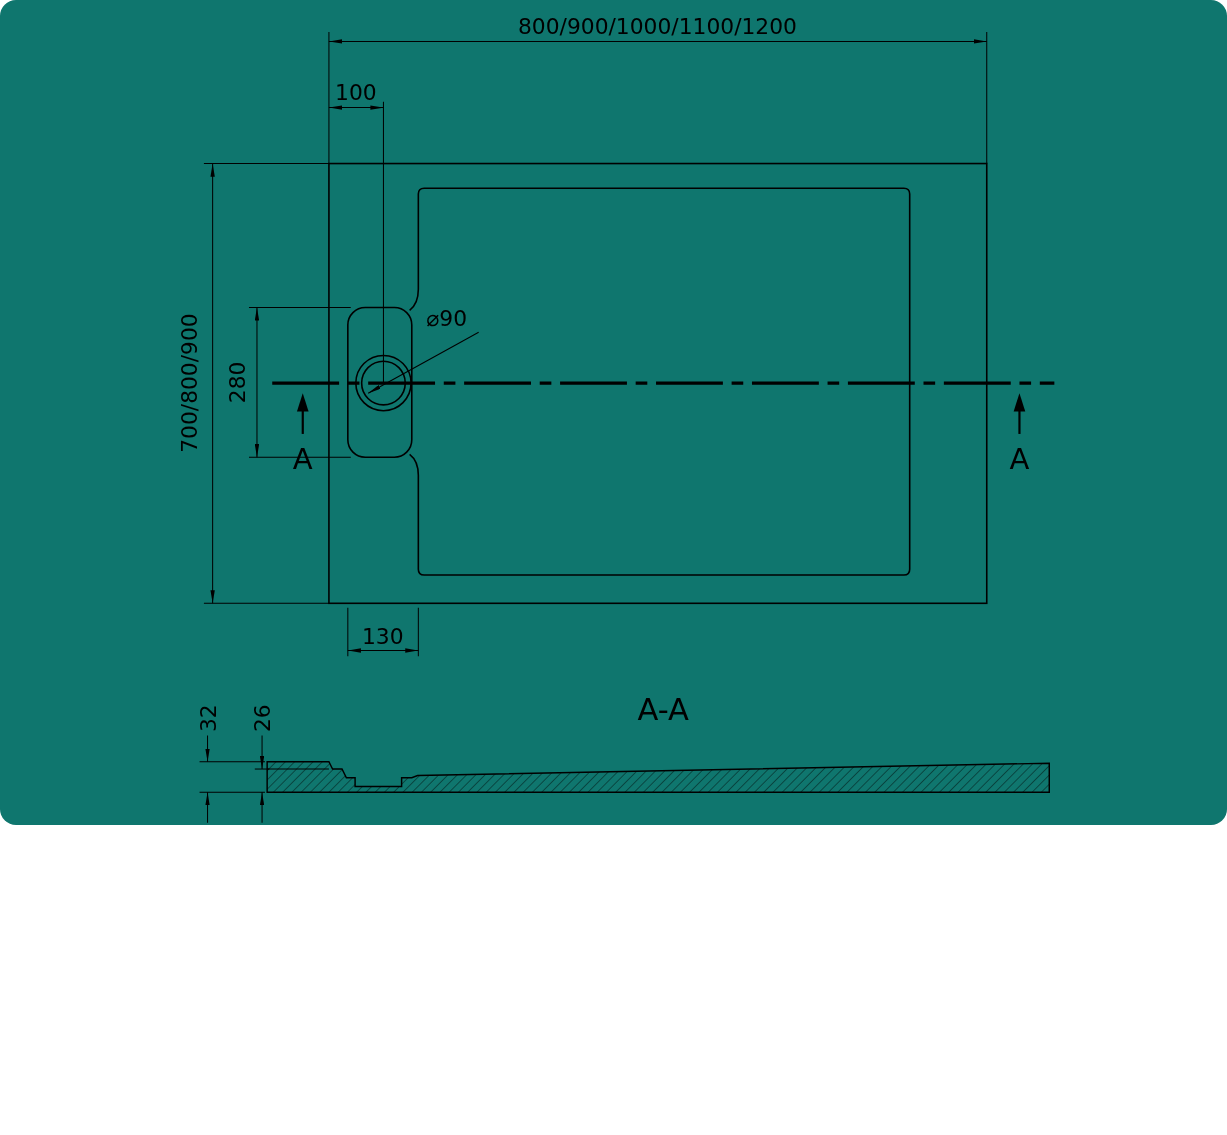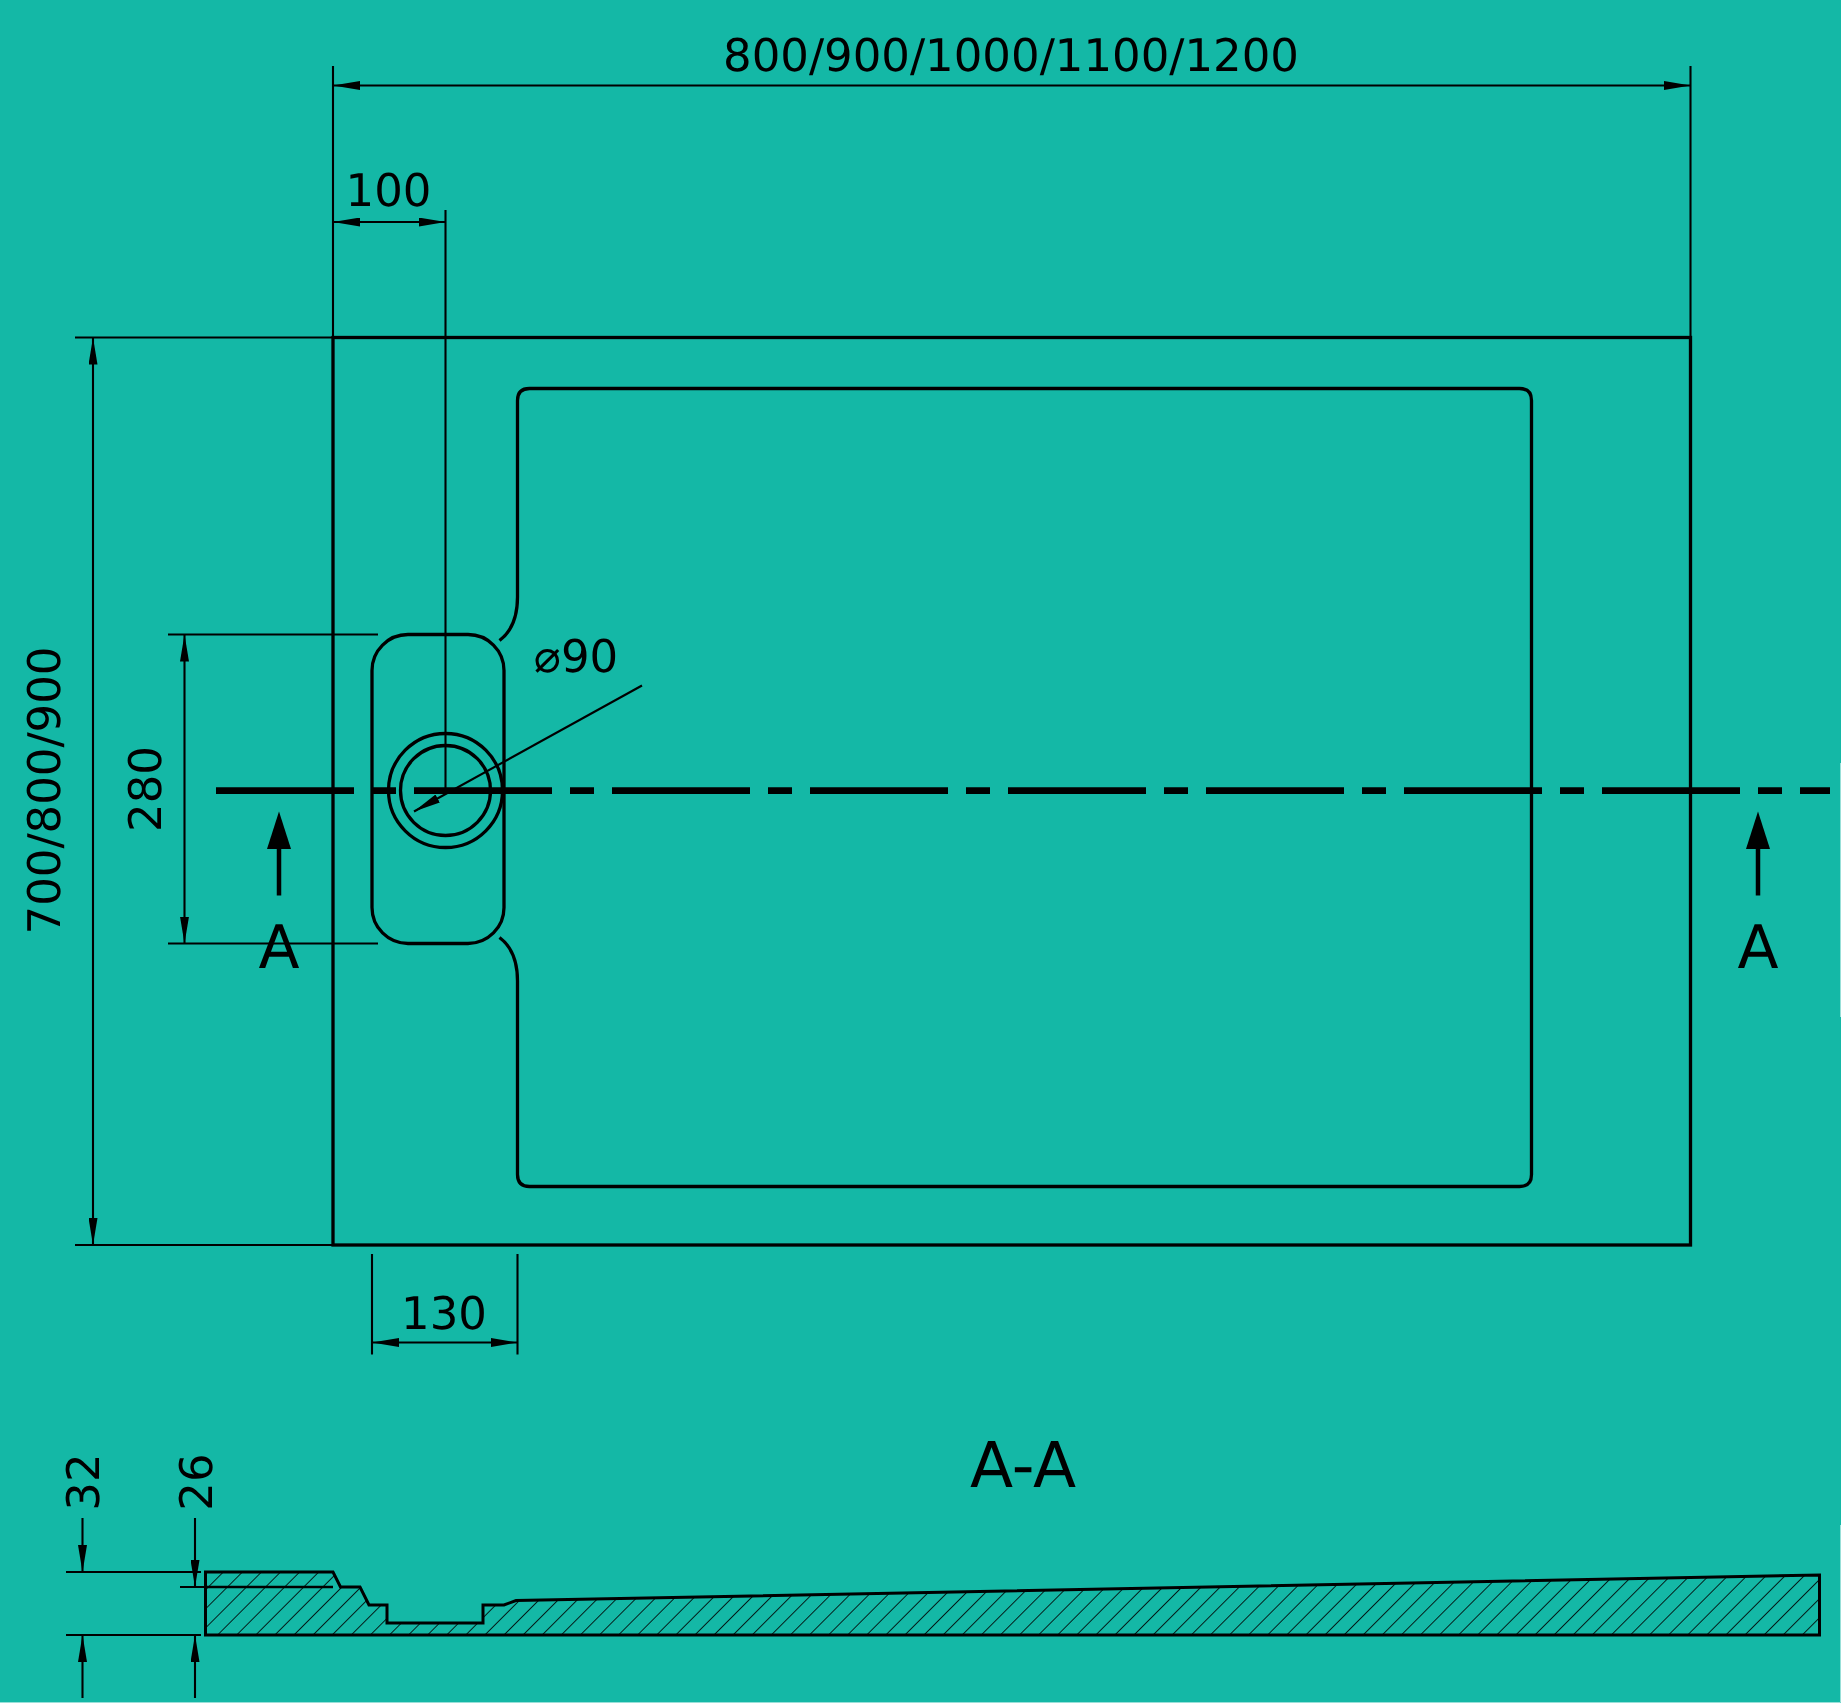--- a/index.html
+++ b/index.html
@@ -1,16 +1,16 @@
 <!DOCTYPE html>
 <html><head>
 <meta charset="utf-8">
 <style>
   html,body{margin:0;padding:0;background:#ffffff;}
-  .stage{position:relative;width:1227px;height:1135px;background:#14b8a6;overflow:hidden;}
+  .stage{position:relative;width:1227px;height:825px;background:#0f766e;overflow:hidden;border-radius:16px;}
   svg{position:absolute;left:0;top:0;width:100%;height:100%;}
   text{font-family:"DejaVu Sans","Liberation Sans",sans-serif;fill:#000;}
   .dim-text{font-size:30px;}
   .marker-text{font-size:40px;}
   .title-text{font-size:42px;}
 </style>
 </head>
 <body>
 
 <div class="stage">

